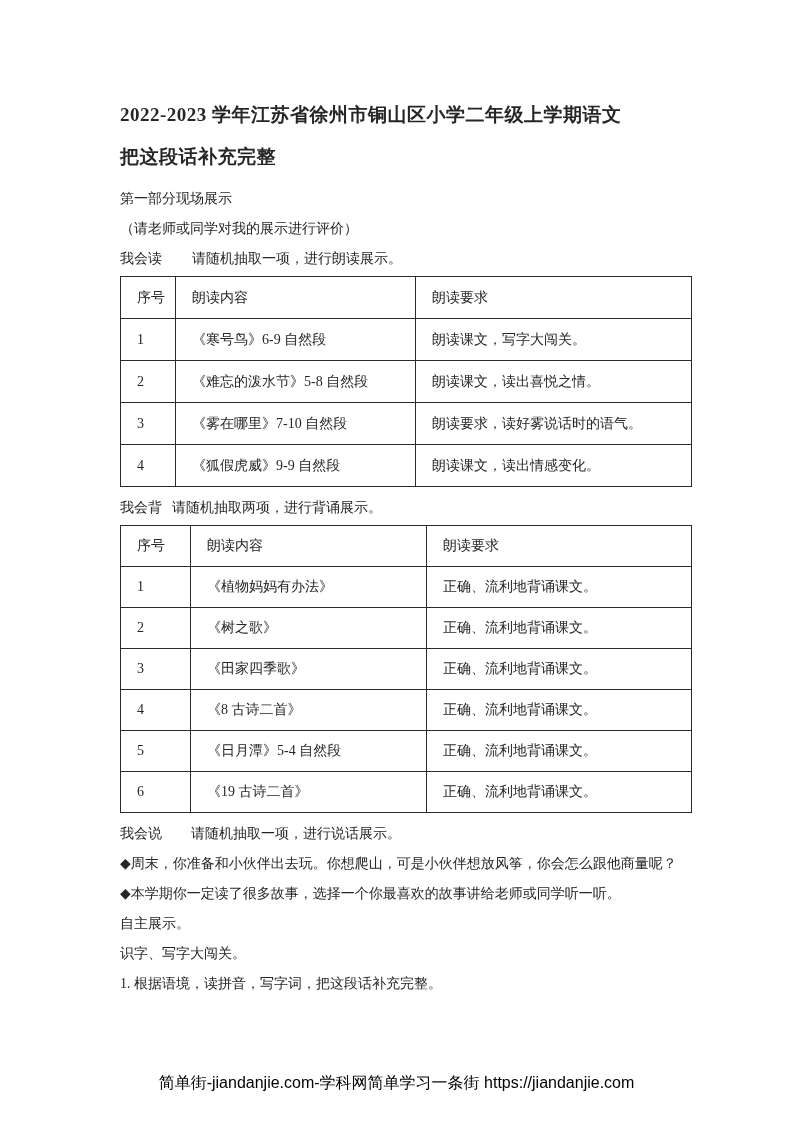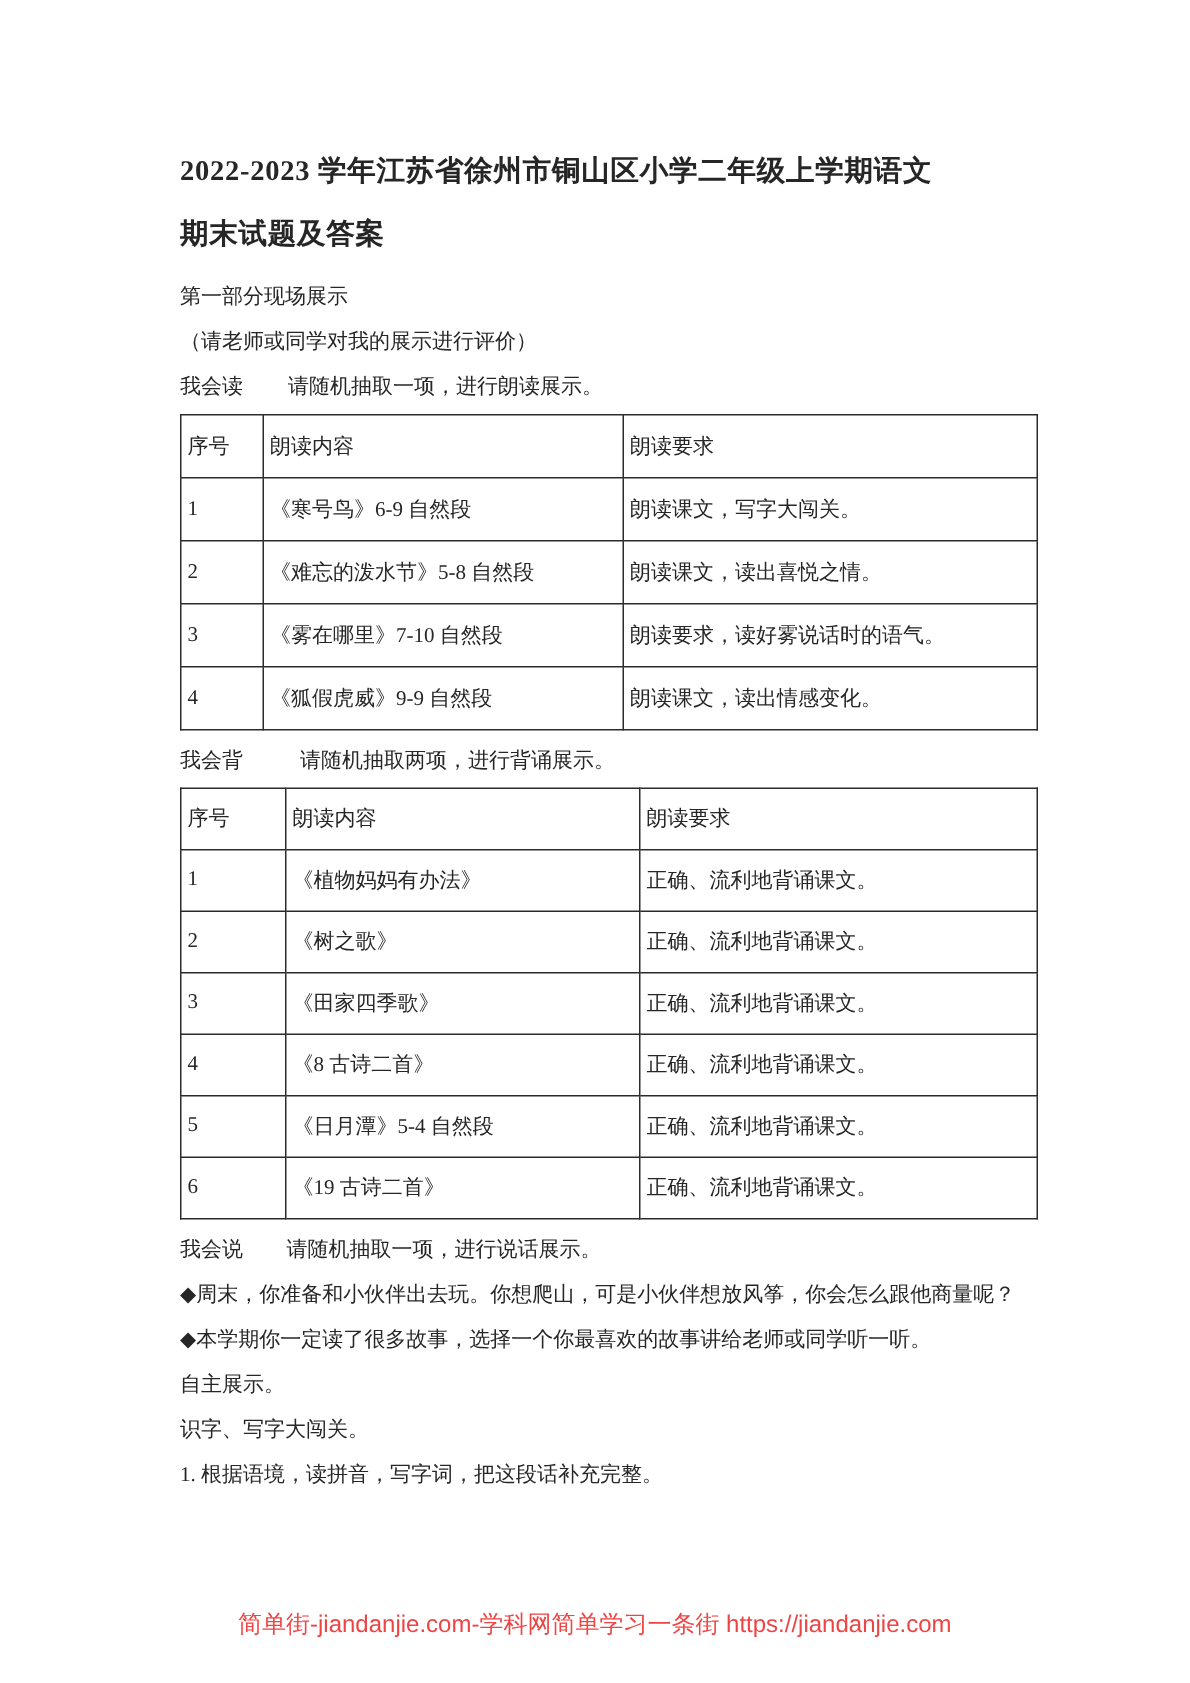--- a/index.html
+++ b/index.html
@@ -26,66 +26,66 @@
     margin: 0;
     letter-spacing: 0.5px;
   }
   .doc-title .title-line { display: block; }
   .para {
     font-size: 14px;
     line-height: 18px;
     margin: 12px 0 0 0;
   }
   .section-line .instr-gap-lg { margin-left: 30px; }
-  .section-line .instr-gap-md { margin-left: 38px; }
+  .section-line .instr-gap-md { margin-left: 10px; }
   .section-line .instr-gap-sm { margin-left: 29px; text-align: right; }
   table.exam-table {
     border-collapse: collapse;
     margin-top: 8px;
     table-layout: fixed;
   }
   table.exam-table td {
     border: 1px solid #2b2b2b;
     font-size: 14px;
     font-weight: normal;
     text-align: left;
     vertical-align: middle;
-    padding: 0 6px 0 4px;
+    padding: 0 6px 0 16px;
     overflow: hidden;
   }
   #read-table { width: 571px; }
   #read-table td { height: 42px; }
   #read-table .col-no { width: 55px; }
   #read-table .col-content { width: 240px; }
   #read-table .col-req { width: 276px; }
   #recite-table { width: 571px; }
   #recite-table td { height: 41px; }
   #recite-table .col-no { width: 70px; }
   #recite-table .col-content { width: 236px; }
   #recite-table .col-req { width: 265px; }
   .footer {
     position: absolute;
     left: 0;
     right: 0;
     bottom: 28px;
     text-align: center;
     font-family: "Liberation Sans", "DejaVu Sans", sans-serif;
     font-size: 16px;
-    color: #ef4444;
+    color: #000000;
   }
 </style>
 </head>
 <body>
 
 <div class="page">
   <div class="content">
 
     <h1 class="doc-title">
       <span class="title-line">2022-2023 学年江苏省徐州市铜山区小学二年级上学期语文</span>
-      <span class="title-line">期末试题及答案</span>
+      <span class="title-line">把这段话补充完整</span>
     </h1>
 
 
     <p class="para">第一部分现场展示</p>
 
     <p class="para">（请老师或同学对我的展示进行评价）</p>
 
     <p class="para section-line">
       <span>我会读</span><span class="instr-gap-lg">请随机抽取一项，进行朗读展示。</span>
     </p>

